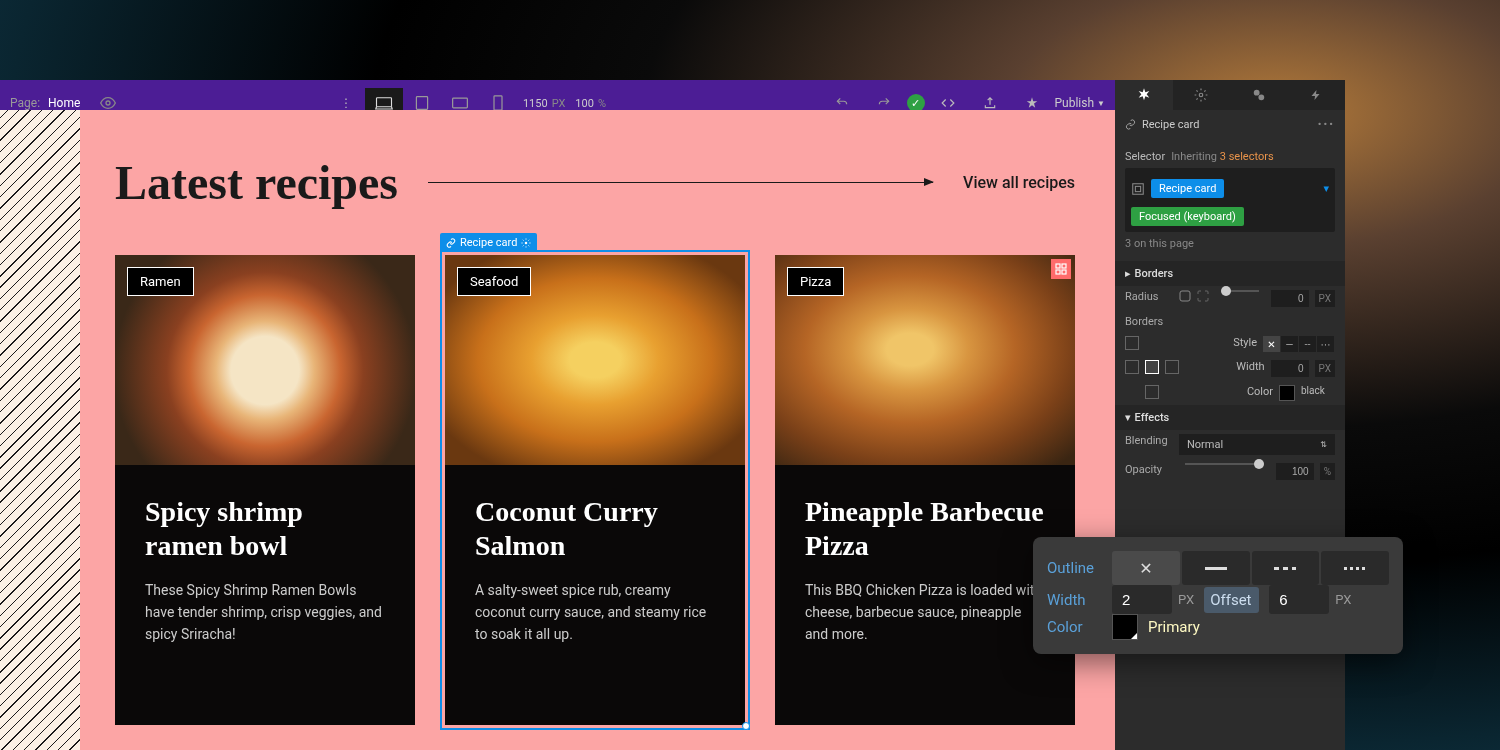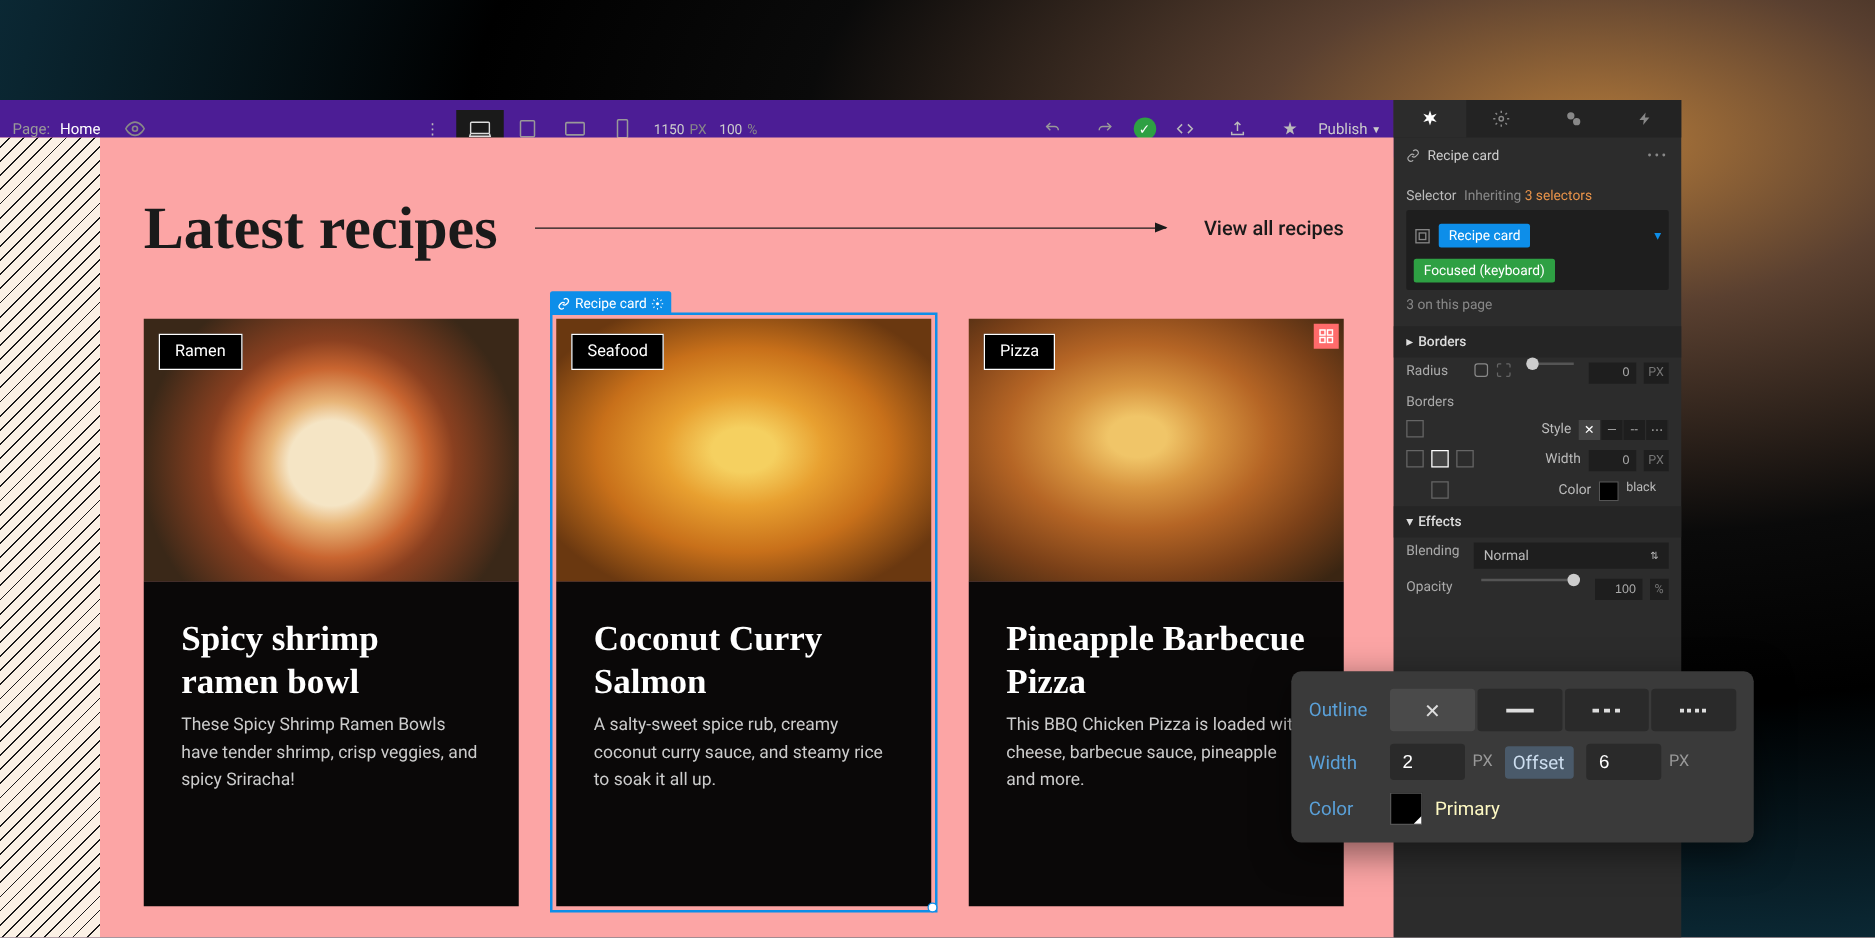--- a/index.html
+++ b/index.html
@@ -60,21 +60,21 @@
 }
 .sel-handle { position: absolute; width: 8px; height: 8px; background:#fff; border:1px solid #0d8ee9; border-radius:50%; right:-5px; bottom:-5px; }
 .card-img { width: 100%; height: 210px; position: relative; }
 .tag {
   position: absolute; top: 12px; left: 12px; background: #000; color: #fff;
   font-size: 13px; padding: 6px 12px; border: 1px solid #fff;
 }
 .grid-badge { position:absolute; top: 4px; right: 4px; width: 20px; height: 20px; background:#ff6b6b; display:flex; align-items:center; justify-content:center; }
 .grid-badge svg { stroke:#fff; }
 .card-body { background: #0a0808; color: #fff; padding: 30px 30px 40px; min-height: 260px; }
-.card-title { font-family: Georgia, serif; font-size: 28px; font-weight: 700; line-height: 1.2; margin-bottom: 8px; }
+.card-title { font-family: Georgia, serif; font-size: 28px; font-weight: 700; line-height: 1.2; margin-bottom: 18px; }
 .card-desc { font-size: 14px; color: #ccc; line-height: 1.55; }
 
 
 .img-ramen { background: radial-gradient(circle at 50% 55%, #f5e5c5 18%, #e8b578 26%, #c96530 40%, #8a4020 52%, #3a2818 80%); }
 .img-salmon { background: radial-gradient(ellipse at 50% 50%, #f5d060 12%, #e8a030 30%, #c8701a 55%, #6a3810 85%); }
 .img-pizza { background: radial-gradient(ellipse at 45% 45%, #f0c568 10%, #d89540 25%, #b56525 45%, #7a4018 70%, #3a2512 95%); }
 
 
 .panel {
   position: absolute; top: 80px; left: 1115px; width: 230px; height: 670px;
@@ -109,21 +109,21 @@
 .bsq.sel { border:1px solid #fff; background:#444;}
 .swatch { width:16px; height:16px; background:#000; border:1px solid #555; }
 .select-box { background:#1e1e1e; padding:4px 8px; flex:1; display:flex; justify-content:space-between; align-items:center; font-size:11px;}
 
 
 .popup {
   position: absolute; left: 1033px; top: 537px; width: 370px;
   background: #3a3a3a; border-radius: 8px; box-shadow: 0 8px 30px rgba(0,0,0,0.5);
   padding: 14px; color:#ccc;
 }
-.popup-row { display:flex; align-items:center; gap:10px; margin-bottom:10px; }
+.popup-row { display:flex; align-items:center; gap:10px; }
 .popup-label { color:#5aa0d8; font-size:15px; width:55px; }
 .seg { display:flex; gap:2px; flex:1; }
 .seg-btn { flex:1; height:34px; background:#2a2a2a; display:flex; align-items:center; justify-content:center; border-radius:3px; cursor:pointer; font-size:16px; color:#ddd;}
 .seg-btn.sel { background:#4a4a4a; }
 .popup-input { background:#2a2a2a; color:#fff; padding:6px 10px; width:60px; font-size:15px; border:none; border-radius:3px;}
 .popup-unit { color:#999; font-size:13px; }
 .half { display:flex; align-items:center; gap:6px; }
 .color-swatch-lg { width:26px; height:26px; background:#000; border:1px solid #555; position:relative; }
 .color-swatch-lg::after { content:''; position:absolute; right:0; bottom:0; border-right:6px solid #fff; border-top:6px solid transparent; }
 .popup-color-name { font-size:15px; color:#fef9c3; }

